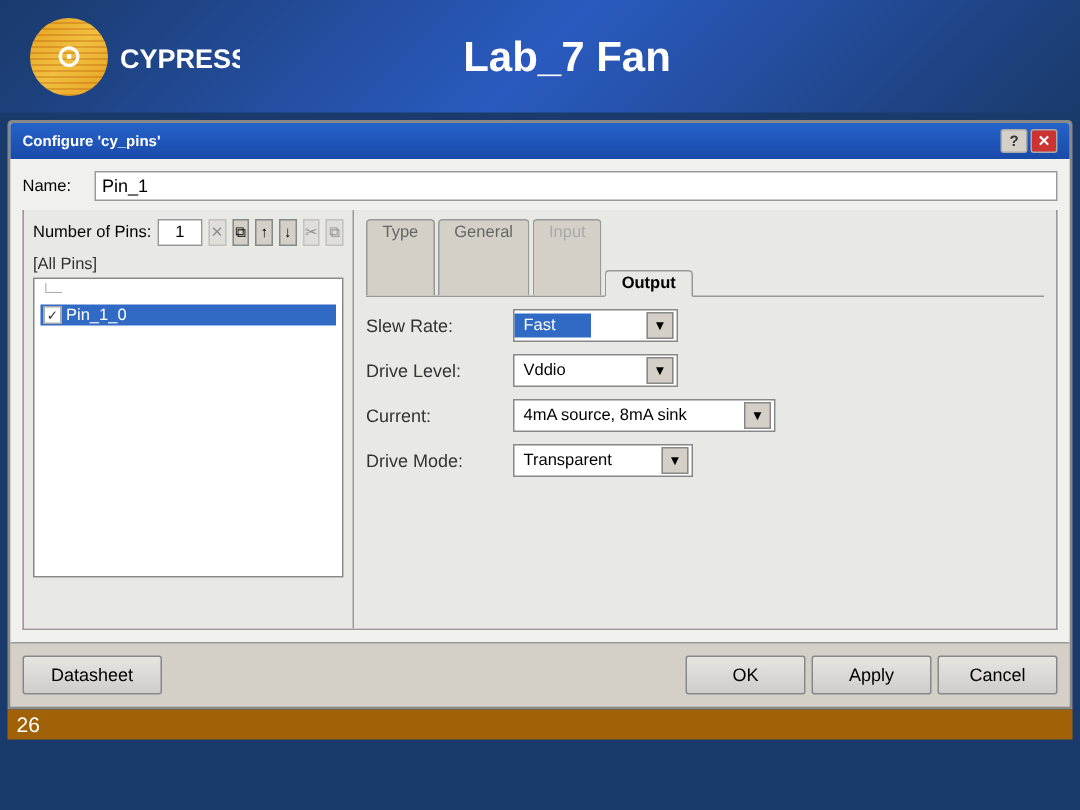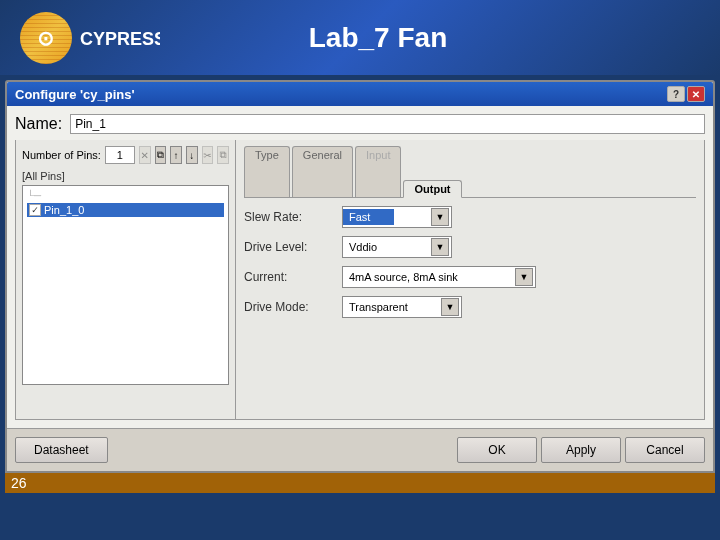--- a/index.html
+++ b/index.html
@@ -81,21 +81,21 @@
     .dialog-titlebar {
       background: linear-gradient(180deg, #2563c8 0%, #1a4aaa 100%);
       color: white;
       padding: 4px 8px;
       display: flex;
       align-items: center;
       justify-content: space-between;
       border-radius: 2px 2px 0 0;
     }
     .dialog-title {
-      font-size: 13px;
+      font-size: 10px;
       font-weight: bold;
     }
     .titlebar-buttons {
       display: flex;
       gap: 2px;
     }
     .tb-btn {
       width: 18px;
       height: 16px;
       display: flex;
@@ -115,21 +115,21 @@
       padding: 8px;
     }
 
     
     .name-row {
       display: flex;
       align-items: center;
       gap: 8px;
       margin-bottom: 6px;
     }
-    .name-label { font-size: 16px; min-width: 40px; }
+    .name-label { font-size: 11px; min-width: 40px; }
     .name-input {
       flex: 1;
       height: 20px;
       border: 1px solid #999;
       background: white;
       padding: 2px 4px;
       font-size: 12px;
     }
 
     
@@ -455,21 +455,21 @@
               <div class="config-select" style="width:110px;">
                 <span class="select-value">Vddio</span>
                 <div class="select-arrow">▼</div>
               </div>
             </div>
           </div>
 
           <div class="config-row">
             <span class="config-label">Current:</span>
             <div class="select-wrapper">
-              <div class="config-select" style="width:194px;">
+              <div class="config-select" style="width:175px;">
                 <span class="select-value">4mA source, 8mA sink</span>
                 <div class="select-arrow">▼</div>
               </div>
             </div>
           </div>
 
           <div class="config-row">
             <span class="config-label">Drive Mode:</span>
             <div class="select-wrapper">
               <div class="config-select" style="width:120px;">

